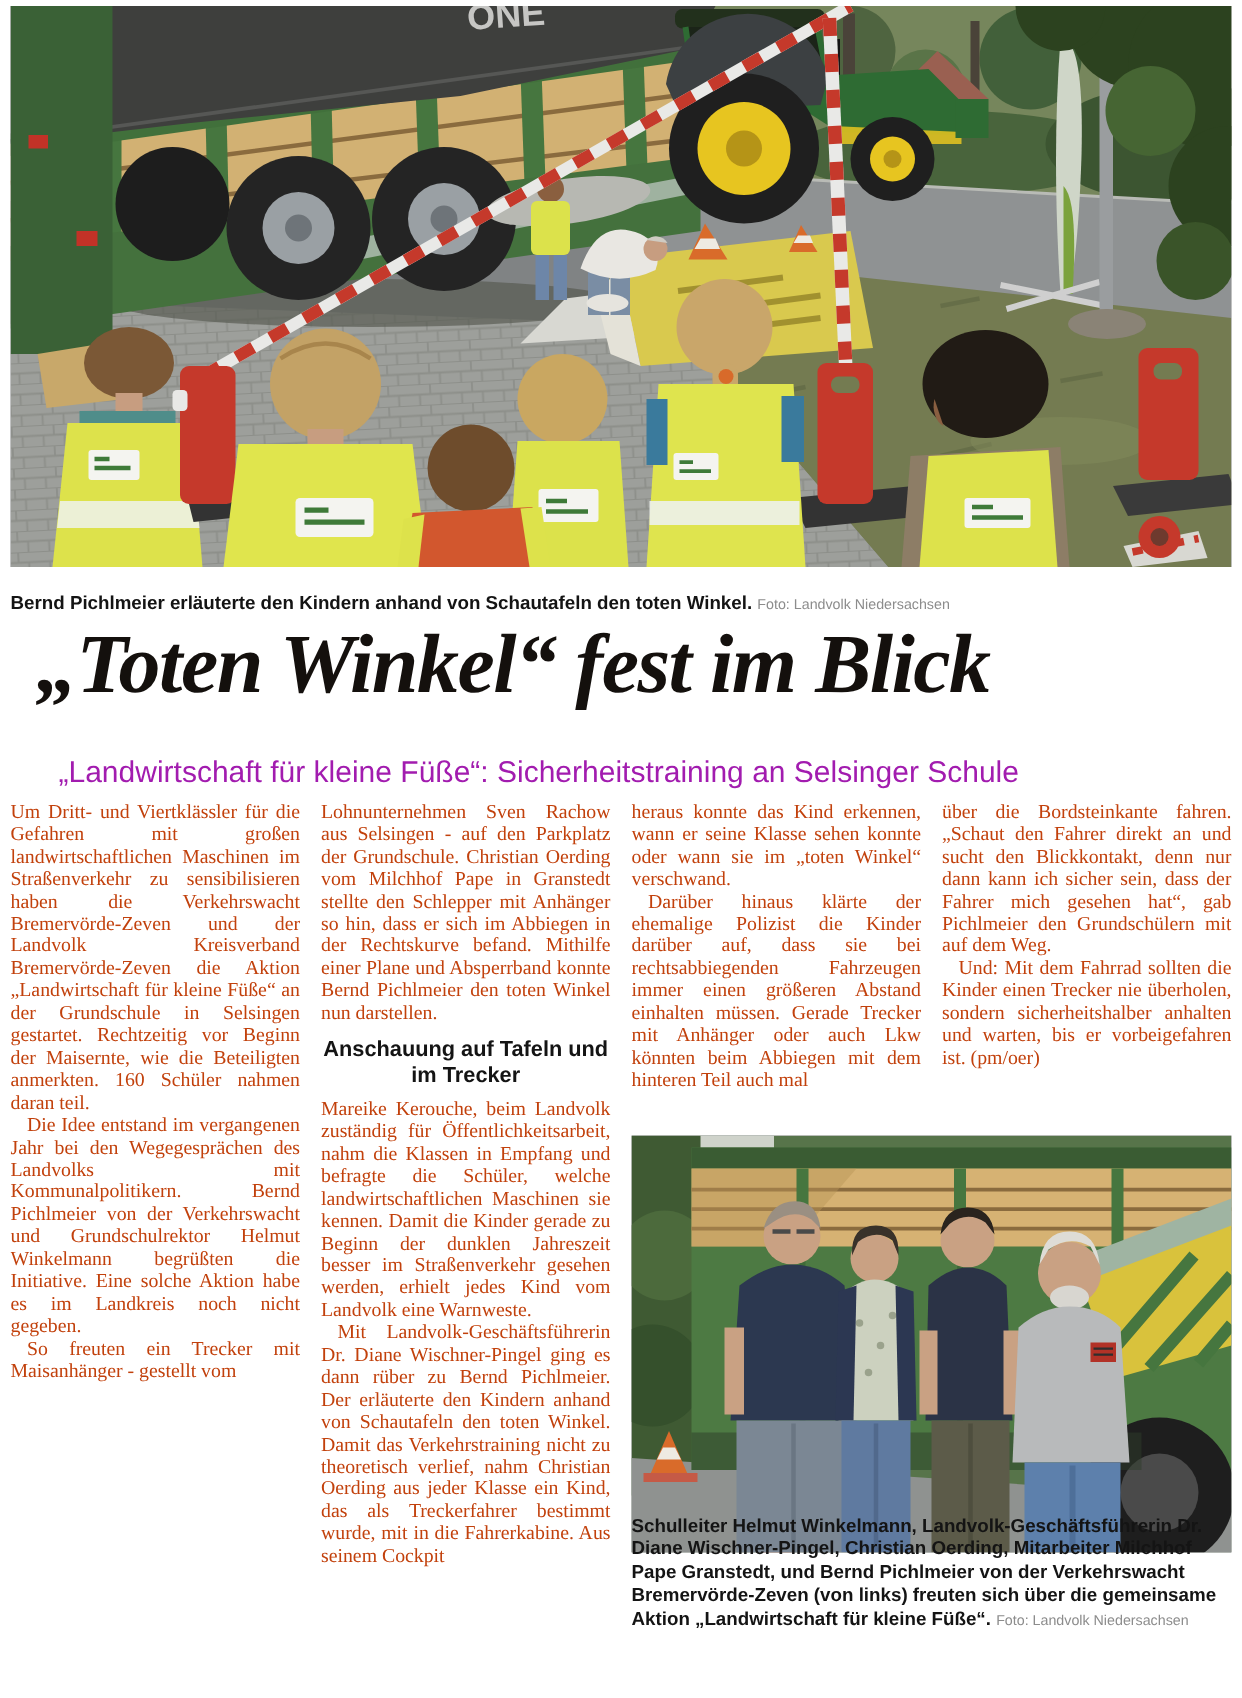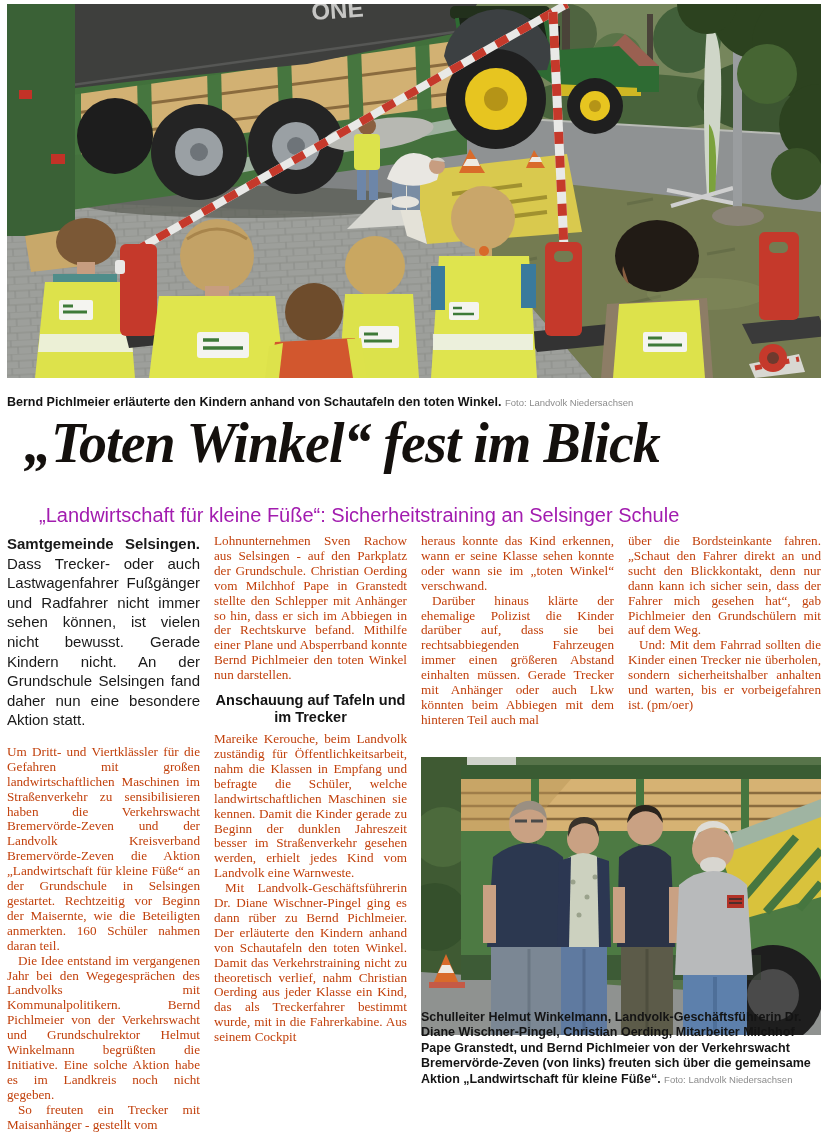--- a/index.html
+++ b/index.html
@@ -264,21 +264,20 @@
 
   <p class="caption" id="caption-top">
     <span>Bernd Pichlmeier erläuterte den Kindern anhand von Schautafeln den toten Winkel.</span>
     <span class="credit">Foto: Landvolk Niedersachsen</span>
   </p>
 
   <h1>„Toten Winkel“ fest im Blick</h1>
   <h2>„Landwirtschaft für kleine Füße“: Sicherheitstraining an Selsinger Schule</h2>
 
   <div class="col" id="col-0">
-      <p class="lead"><strong>Samtgemeinde Selsingen. </strong>Dass Trecker- oder auch Lastwagenfahrer Fußgänger und Radfahrer nicht immer sehen können, ist vielen nicht bewusst. Gerade Kindern nicht. An der Grundschule Selsingen fand daher nun eine besondere Aktion statt.</p>
       <p class="body">Um Dritt- und Viertklässler für die Gefahren mit großen landwirtschaftlichen Maschinen im Straßenverkehr zu sensibilisieren haben die Verkehrswacht Bremervörde-Zeven und der Landvolk Kreisverband Bremervörde-Zeven die Aktion „Landwirtschaft für kleine Füße“ an der Grundschule in Selsingen gestartet. Rechtzeitig vor Beginn der Maisernte, wie die Beteiligten anmerkten. 160 Schüler nahmen daran teil.</p>
       <p class="body-indent">Die Idee entstand im vergangenen Jahr bei den Wegegesprächen des Landvolks mit Kommunalpolitikern. Bernd Pichlmeier von der Verkehrswacht und Grundschulrektor Helmut Winkelmann begrüßten die Initiative. Eine solche Aktion habe es im Landkreis noch nicht gegeben.</p>
       <p class="body-indent">So freuten ein Trecker mit Maisanhänger - gestellt vom</p>
     </div>
   <div class="col" id="col-1">
       <p class="body">Lohnunternehmen Sven Rachow aus Selsingen - auf den Parkplatz der Grundschule. Christian Oerding vom Milchhof Pape in Granstedt stellte den Schlepper mit Anhänger so hin, dass er sich im Abbiegen in der Rechtskurve befand. Mithilfe einer Plane und Absperrband konnte Bernd Pichlmeier den toten Winkel nun darstellen.</p>
       <h3>Anschauung auf Tafeln und im Trecker</h3>
       <p class="body">Mareike Kerouche, beim Landvolk zuständig für Öffentlichkeitsarbeit, nahm die Klassen in Empfang und befragte die Schüler, welche landwirtschaftlichen Maschinen sie kennen. Damit die Kinder gerade zu Beginn der dunklen Jahreszeit besser im Straßenverkehr gesehen werden, erhielt jedes Kind vom Landvolk eine Warnweste.</p>
       <p class="body-indent">Mit Landvolk-Geschäftsführerin Dr. Diane Wischner-Pingel ging es dann rüber zu Bernd Pichlmeier. Der erläuterte den Kindern anhand von Schautafeln den toten Winkel. Damit das Verkehrstraining nicht zu theoretisch verlief, nahm Christian Oerding aus jeder Klasse ein Kind, das als Treckerfahrer bestimmt wurde, mit in die Fahrerkabine. Aus seinem Cockpit</p>
     </div>

